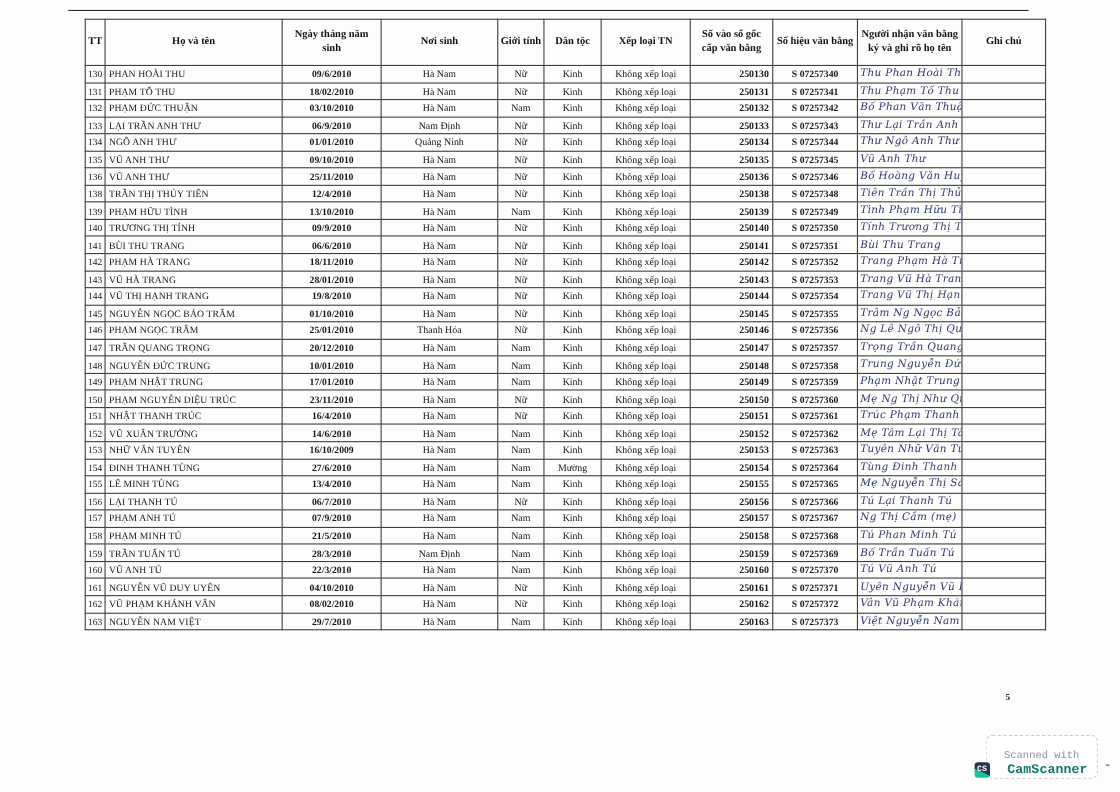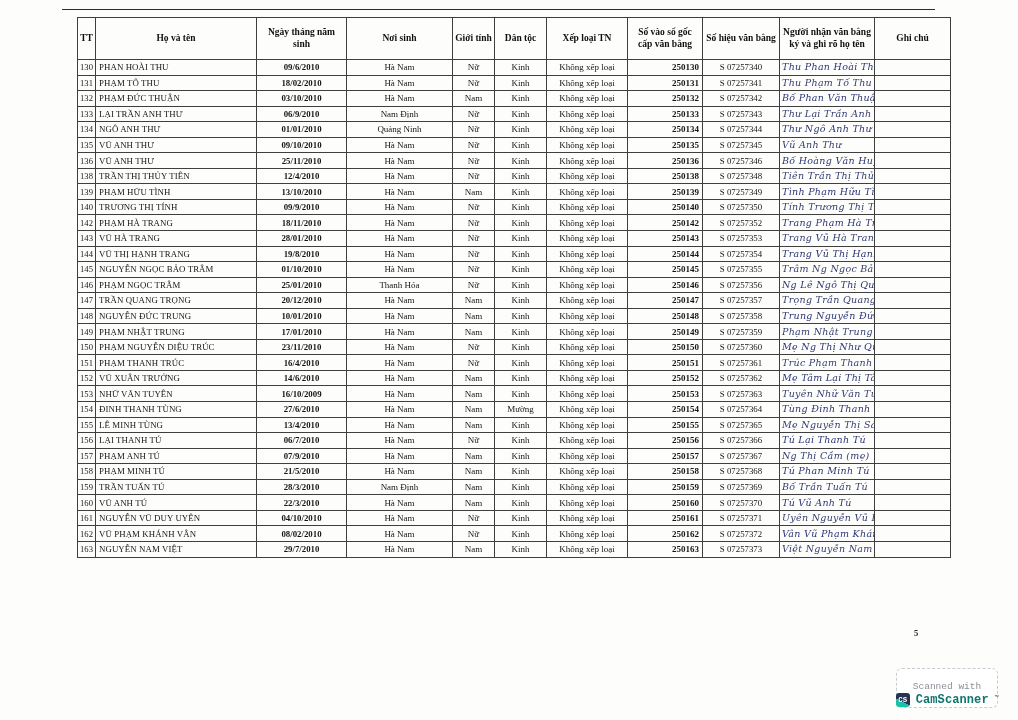--- a/index.html
+++ b/index.html
@@ -36,21 +36,21 @@
   }
   .register tbody td {
     font-size:9px; height:15.55px; line-height:14px;
     padding:0 3px; text-align:center; white-space:nowrap;
     vertical-align:middle;
   }
   .register tbody td.c0 { font-size:8.6px; padding:0 1px; }
   .register tbody td.c1 { text-align:left; font-size:8.8px; letter-spacing:0.1px;margin-top:48px; }
   .register tbody td.c2 { font-weight:600; font-size:8.8px; }
   .register tbody td.c7 { font-weight:600;text-align:right; }
-  .register tbody td.c8 { font-weight:400; font-size:8.8px; }
+  .register tbody td.c8 { font-weight:700; font-size:8.8px; }
   .register tbody td.c9 {
     text-align:left; font-family:"DejaVu Serif", serif;
     font-style:italic; font-size:9.5px; color:#2c3575;
     letter-spacing:0.3px; padding:0 2px;
   }
   .register tbody tr:nth-child(even) td.c9 { color:#333d6e; }
 
   .page-number {
     position:absolute; left:914px; top:628px;
     font-size:8.5px; font-weight:bold; color:#222;
@@ -61,21 +61,21 @@
     width:100px; height:38px;
     background:#ffffff;
     border:1px dashed #c7cacf;
     border-radius:6px;
     display:flex; flex-direction:column;
     align-items:center; justify-content:flex-end;
     gap:1px;
     font-family:Liberation Mono, monospace;
   }
   .scanned-with { font-size:9.5px; color:#8a9097; line-height:1.1; }
-  .brand-row { display:flex; align-items:center; gap:6px; }
+  .brand-row { display:flex; align-items:center; gap:16px; }
   .cs-logo {
     width:14px; height:14px; border-radius:3px;
     background:linear-gradient(205deg, #273352 60%, #17c3a4 60%);
     color:#fff; font-size:7.5px; font-weight:bold;
     display:inline-flex; align-items:center; justify-content:center;
   }
   .brand-name { font-size:12px; font-weight:bold; color:#0f766e; letter-spacing:0.1px; }
   .brand-tm { font-size:6px; color:#232a39; align-self:flex-start; margin-top:1px; }
 </style>
 </head>
@@ -239,20 +239,33 @@
           <td class="c3">Hà Nam</td>
           <td class="c4">Nữ</td>
           <td class="c5">Kinh</td>
           <td class="c6">Không xếp loại</td>
           <td class="c7">250140</td>
           <td class="c8">S 07257350</td>
           <td class="c9">Tính Trương Thị Tính</td>
           <td class="c10"></td>
         </tr>
         <tr>
+          <td class="c0">141</td>
+          <td class="c1">BÙI THU TRANG</td>
+          <td class="c2">06/6/2010</td>
+          <td class="c3">Hà Nam</td>
+          <td class="c4">Nữ</td>
+          <td class="c5">Kinh</td>
+          <td class="c6">Không xếp loại</td>
+          <td class="c7">250141</td>
+          <td class="c8">S 07257351</td>
+          <td class="c9">Bùi Thu Trang</td>
+          <td class="c10"></td>
+        </tr>
+        <tr>
           <td class="c0">142</td>
           <td class="c1">PHẠM HÀ TRANG</td>
           <td class="c2">18/11/2010</td>
           <td class="c3">Hà Nam</td>
           <td class="c4">Nữ</td>
           <td class="c5">Kinh</td>
           <td class="c6">Không xếp loại</td>
           <td class="c7">250142</td>
           <td class="c8">S 07257352</td>
           <td class="c9">Trang Phạm Hà Trang</td>
@@ -357,21 +370,21 @@
           <td class="c4">Nữ</td>
           <td class="c5">Kinh</td>
           <td class="c6">Không xếp loại</td>
           <td class="c7">250150</td>
           <td class="c8">S 07257360</td>
           <td class="c9">Mẹ Ng Thị Như Quỳnh</td>
           <td class="c10"></td>
         </tr>
         <tr>
           <td class="c0">151</td>
-          <td class="c1">PHẠM THANH TRÚC</td>
+          <td class="c1">NHẬT THANH TRÚC</td>
           <td class="c2">16/4/2010</td>
           <td class="c3">Hà Nam</td>
           <td class="c4">Nữ</td>
           <td class="c5">Kinh</td>
           <td class="c6">Không xếp loại</td>
           <td class="c7">250151</td>
           <td class="c8">S 07257361</td>
           <td class="c9">Trúc Phạm Thanh Trúc</td>
           <td class="c10"></td>
         </tr>

